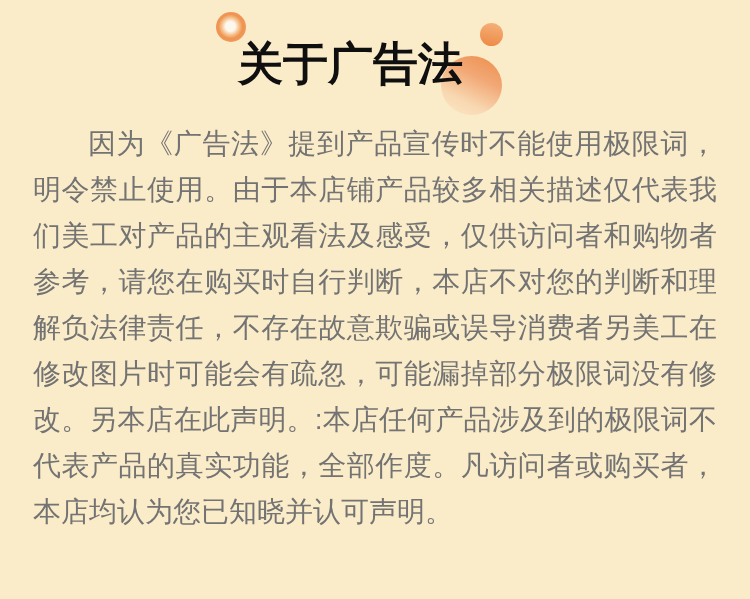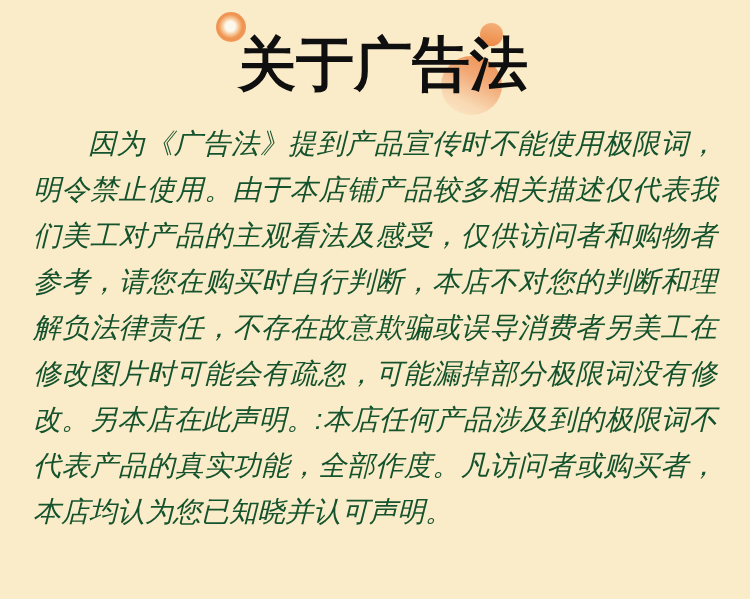--- a/index.html
+++ b/index.html
@@ -34,39 +34,38 @@
     left: 441px; top: 56px; width: 61px; height: 59px;
     background: linear-gradient(206deg,
       #ED8C4A 0%, #F2A977 38%, #F8D8B2 72%, #FBE9C6 100%);
     filter: blur(0.6px);
   }
 
   .title {
     position: absolute;
     left: 238px; top: 40px;
     z-index: 2;
-    font-size: 58px;
+    font-size: 45px;
     line-height: 48px;
     font-weight: bold;
     color: #0F0F0F;
     letter-spacing: 0px;
     white-space: nowrap;
   }
 
   .body-text {
     position: absolute;
     left: 33px; top: 121px;
     width: 684px;
     z-index: 2;
     font-size: 28px;
     line-height: 46px;
-    color: #14532d;
+    color: #737373;
     text-align: justify;
     text-indent: 55px;
-    font-style: italic;
   }
 </style>
 </head>
 <body>
 
 <div class="page">
   <span class="decor donut"></span>
   <span class="decor circle-sm"></span>
   <span class="decor circle-lg"></span>
 

